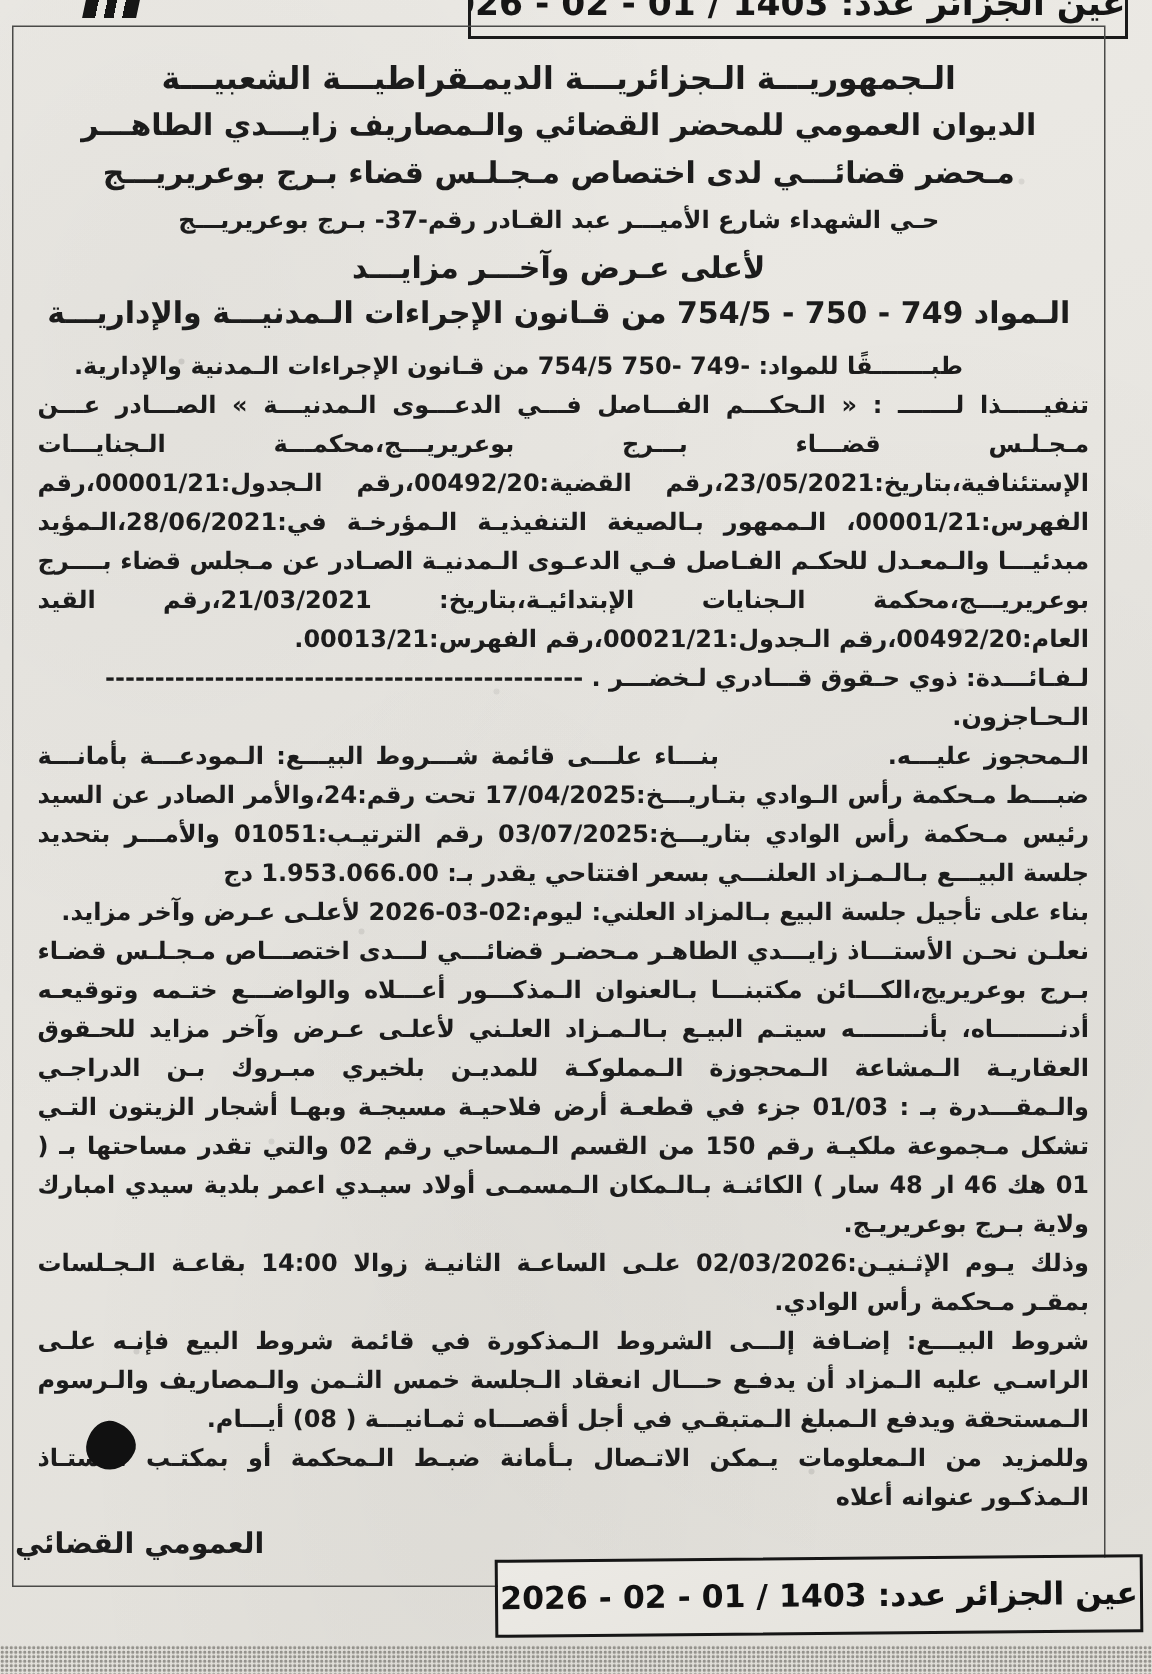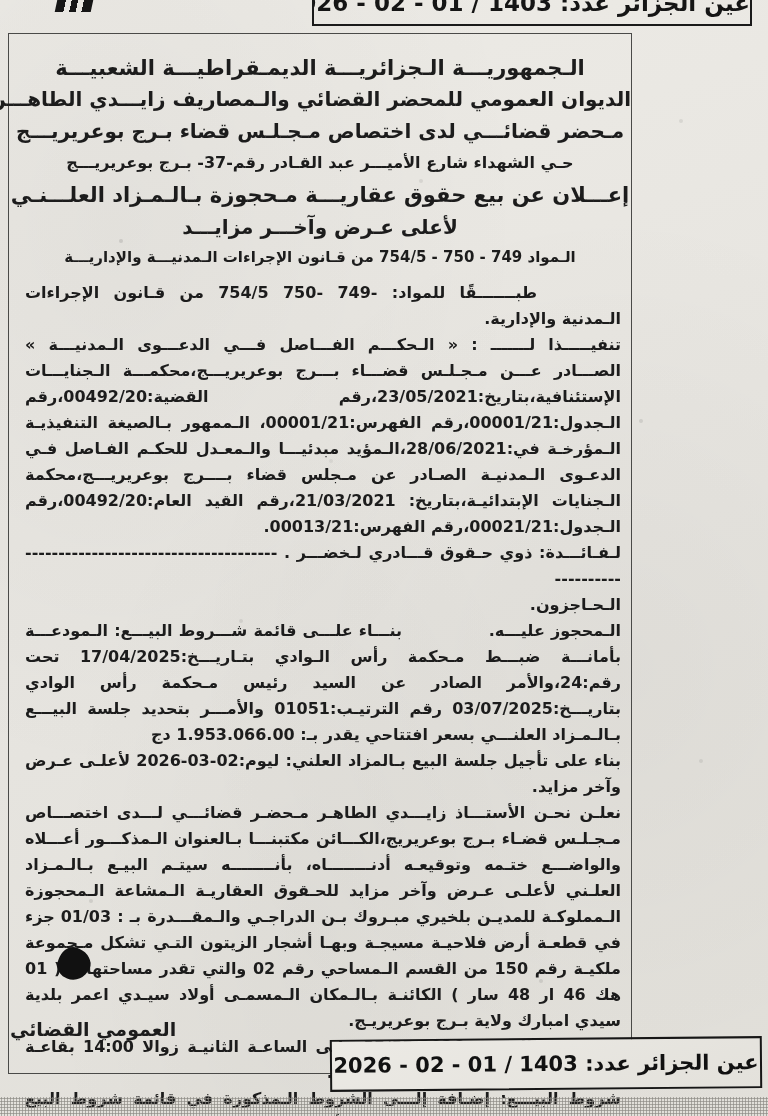--- a/index.html
+++ b/index.html
@@ -38,34 +38,34 @@
     position:absolute;left:312px;top:-32px;width:436px;height:54px;
     border:2px solid #1a1a1a;background:transparent;overflow:hidden;
   }
   .top-stamp .stamp-text{
     position:absolute;bottom:8px;left:0;width:100%;
     text-align:center;font-weight:bold;font-size:23px;white-space:nowrap;
     color:#151515;
   }
   
   .main-box{
-    position:absolute;left:8px;top:33px;width:624px;height:1041px;
+    position:absolute;left:8px;top:17px;width:729px;height:1041px;
     border:1px solid #4a4a48;
     box-sizing:border-box;
   }
   .masthead{padding-top:18px;text-align:center;font-weight:bold;}
   .masthead .h{white-space:nowrap;}
   .h1{font-size:21px;line-height:32px;}
   .h2{font-size:20px;line-height:31px;}
   .h3{font-size:20px;line-height:32px;}
   .h4{font-size:16px;line-height:32px;}
   .h5{font-size:20px;line-height:31px;letter-spacing:.5px;}
   .h6{font-size:21px;line-height:33px;}
   .h7{font-size:20px;line-height:30px;}
-  .h8{font-size:15px;line-height:30px;}
+  .h8{font-size:20px;line-height:30px;}
   .body-block{
     padding:8px 10px 0 16px;
     font-size:16px;font-weight:bold;
     line-height:26px;
     text-align:justify;
   }
   .body-block p{margin:0;}
   .p-indent{text-indent:84px;}
   
   .ink-blot{
@@ -109,21 +109,20 @@
     <span class="stamp-text">عين الجزائر عدد: 1403 / 01 - 02 - 2026</span>
   </div>
 
   <div class="main-box">
 
     <div class="masthead">
       <div class="h h1">الـجمهوريـــة الـجزائريـــة الديمـقراطيـــة الشعبيـــة</div>
       <div class="h h2">الديوان العمومي للمحضر القضائي والـمصاريف زايـــدي الطاهـــر</div>
       <div class="h h3">مـحضر قضائـــي لدى اختصاص مـجـلـس قضاء بـرج بوعريريـــج</div>
       <div class="h h4">حـي الشهداء شارع الأميـــر عبد القـادر رقم-37- بـرج بوعريريـــج</div>
-      <div class="h h6">إعـــلان عن بيع حقوق عقاريـــة مـحجوزة بـالـمـزاد العلـــنـي</div>
       <div class="h h7">لأعلى عـرض وآخـــر مزايـــد</div>
       <div class="h h8">الـمواد 749 - 750 - 754/5 من قـانون الإجراءات الـمدنيـــة والإداريـــة</div>
     </div>
 
     <div class="body-block">
       <p class="p-indent">طبـــــــقًا للمواد: -749 -750 754/5 من قـانون الإجراءات الـمدنية والإدارية.</p>
       <p>تنفيـــــذا لـــــــ : « الـحكـــم الفـــاصل فـــي الدعـــوى الـمدنيـــة » الصـــادر عـــن مـجـلـس قضـــاء بـــرج بوعريريـــج،محكمـــة الـجنايـــات الإستئنافية،بتاريخ:23/05/2021،رقم القضية:00492/20،رقم الـجدول:00001/21،رقم الفهرس:00001/21، الـممهور بـالصيغة التنفيذيـة الـمؤرخـة في:28/06/2021،الـمؤيد مبدئيـــا والـمعـدل للحكـم الفـاصل فـي الدعـوى الـمدنيـة الصـادر عن مـجلس قضاء بــــرج بوعريريـــج،محكمة الـجنايات الإبتدائيـة،بتاريخ: 21/03/2021،رقم القيد العام:00492/20،رقم الـجدول:00021/21،رقم الفهرس:00013/21.</p>
       <p>لـفـائـــدة: ذوي حـقوق قـــادري لـخضـــر . ------------------------------------------------</p>
       <p>الـحـاجزون.</p>
       <p>الـمحجوز عليـــه.&nbsp;&nbsp;&nbsp;&nbsp;&nbsp;&nbsp;&nbsp;&nbsp;&nbsp;&nbsp;&nbsp;&nbsp;&nbsp;&nbsp;بنـــاء علـــى قائمة شـــروط البيـــع: الـمودعـــة بأمانـــة ضبـــط مـحكمة رأس الـوادي بتـاريـــخ:17/04/2025 تحت رقم:24،والأمر الصادر عن السيد رئيس مـحكمة رأس الوادي بتاريـــخ:03/07/2025 رقم الترتيـب:01051 والأمـــر بتحديد جلسة البيـــع بـالـمـزاد العلنـــي بسعر افتتاحي يقدر بـ: 1.953.066.00 دج</p>

